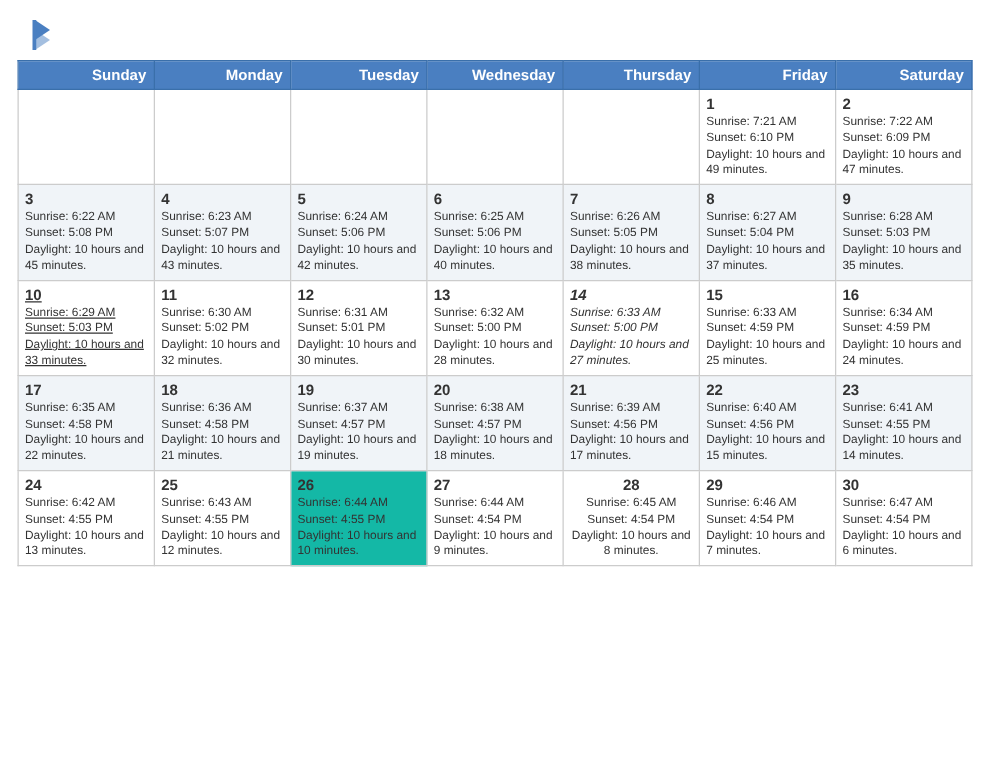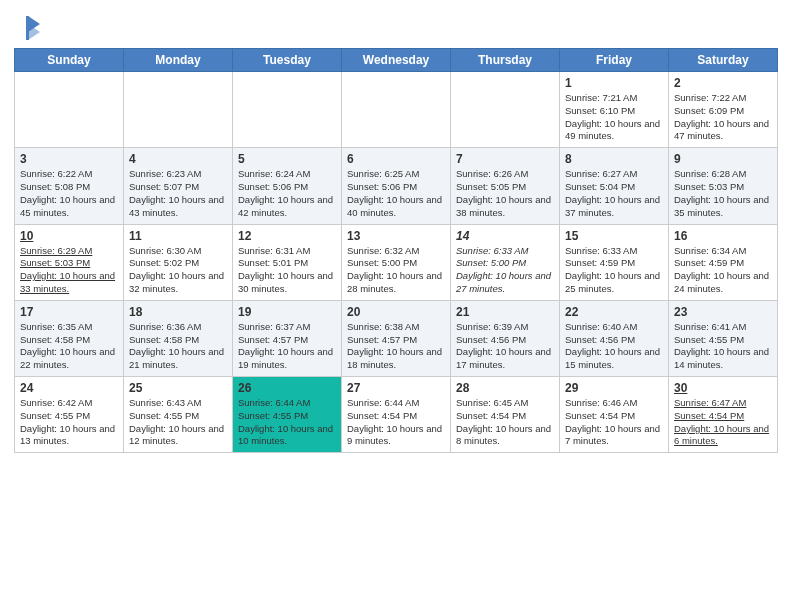--- a/index.html
+++ b/index.html
@@ -65,21 +65,21 @@
       width: 100%;
       border-collapse: collapse;
       border: 1px solid #ccc;
     }
     .calendar th {
       background: #4a7fc1;
       color: #fff;
       font-size: 12px;
       font-weight: bold;
       padding: 4px 6px;
-      text-align: center;
+      text-align: right;
       border: 1px solid #3a6faa;
     }
     .calendar td {
       vertical-align: top;
       border: 1px solid #ccc;
       padding: 4px 5px;
       font-size: 10px;
       color: #333;
       width: calc(100% / 7);
       min-height: 80px;
@@ -339,35 +339,35 @@
 Daylight: 10 hours
 and 10 minutes.</div>
           </td>
           <td style="background: rgb(255, 255, 255);">
             <span class="day-number">27</span>
             <div class="day-info">Sunrise: 6:44 AM
 Sunset: 4:54 PM
 Daylight: 10 hours
 and 9 minutes.</div>
           </td>
-          <td style="background: rgb(255, 255, 255);">
+          <td style="background: rgb(255, 255, 255); text-align: center;">
             <span class="day-number">28</span>
             <div class="day-info">Sunrise: 6:45 AM
 Sunset: 4:54 PM
 Daylight: 10 hours
 and 8 minutes.</div>
           </td>
           <td style="background: rgb(255, 255, 255);">
             <span class="day-number">29</span>
             <div class="day-info">Sunrise: 6:46 AM
 Sunset: 4:54 PM
 Daylight: 10 hours
 and 7 minutes.</div>
           </td>
-          <td style="background: rgb(255, 255, 255); text-decoration: underline;">
+          <td style="background: rgb(255, 255, 255);">
             <span class="day-number">30</span>
             <div class="day-info">Sunrise: 6:47 AM
 Sunset: 4:54 PM
 Daylight: 10 hours
 and 6 minutes.</div>
           </td>
         </tr>
       </tbody>
   </table>
 </div>

